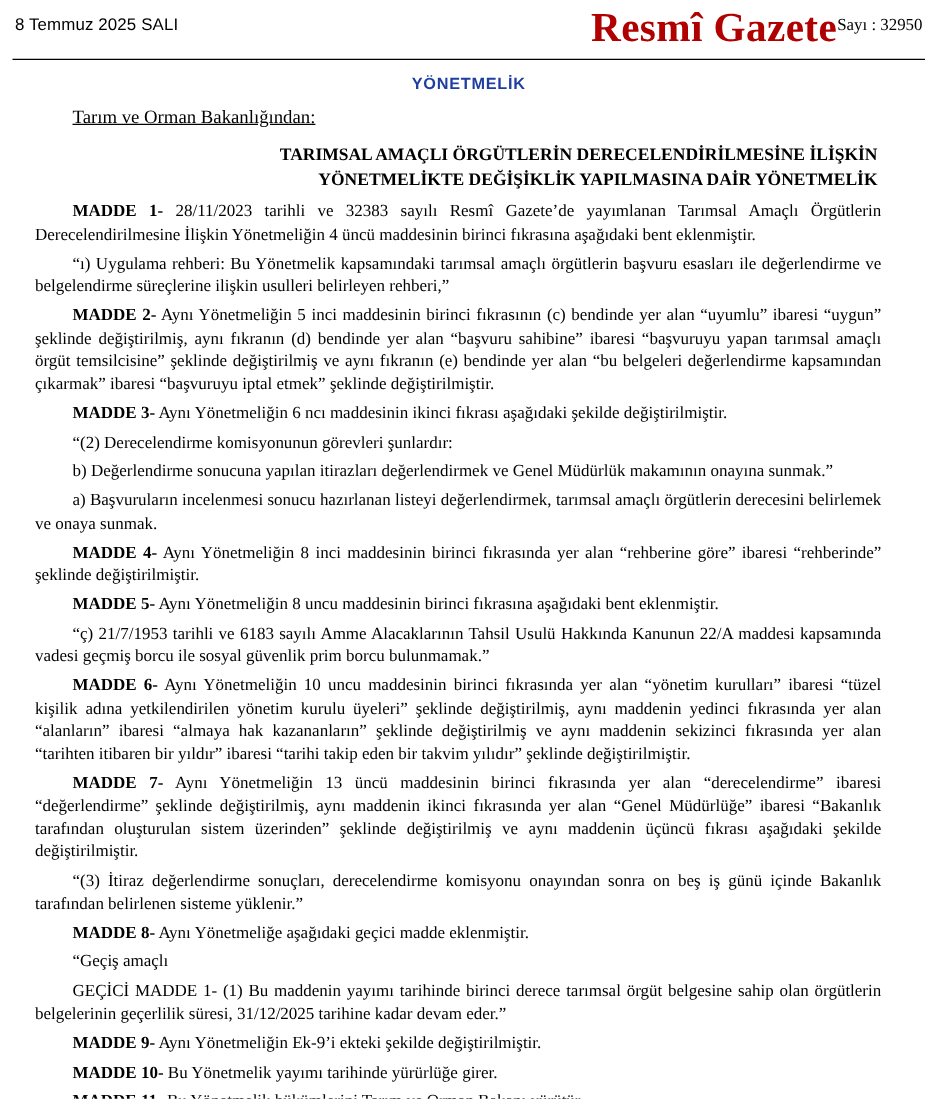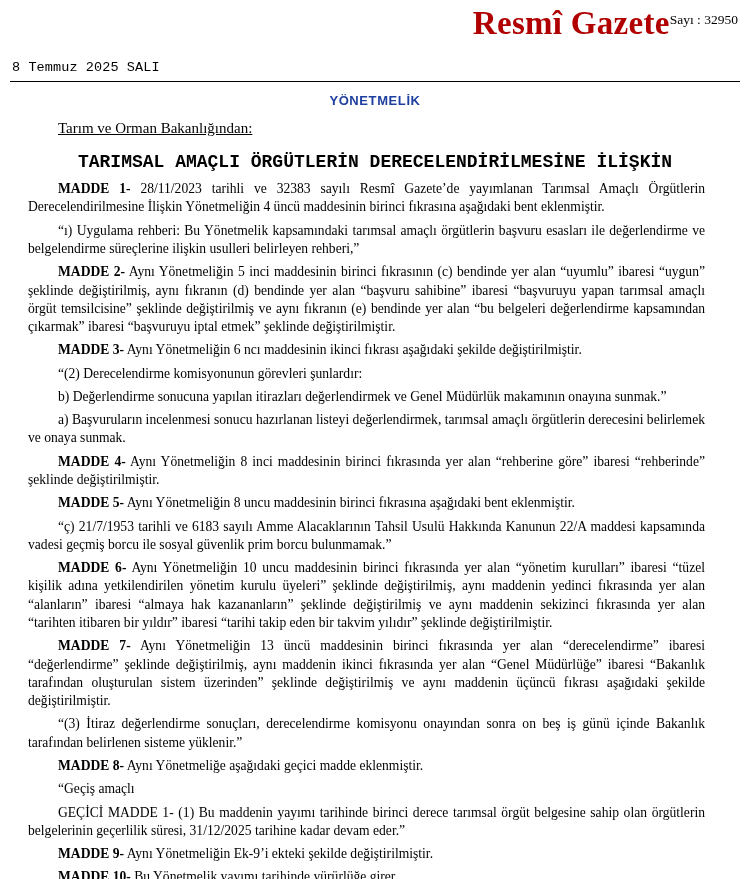--- a/index.html
+++ b/index.html
@@ -22,27 +22,26 @@
   }
   
   .masthead {
     display: flex;
     align-items: flex-start;
     justify-content: space-between;
     padding: 8px 12px 0 12px;
     box-sizing: border-box;
   }
   .masthead-date {
-    font-family: Liberation Mono, monospace;
+    font-family: Liberation Sans, sans-serif;
     font-size: 13.5px;
     letter-spacing: 0.1px;
     white-space: nowrap;
     padding-top: 4px;
     flex: 0 0 auto;
-    margin-top: 48px;
   }
   .masthead-title {
     flex: 1 1 auto;
     text-align: right;
     font-family: "Liberation Serif", serif;
     font-size: 33px;
     font-weight: bold;
     color: #b00000;
     letter-spacing: 0.3px;
     line-height: 1.05;
@@ -77,26 +76,26 @@
     box-sizing: border-box;
   }
   .issuer {
     margin-top: 12px;
     margin-left: 30px;
     font-size: 15px;
     text-decoration: underline;
     font-family: "Liberation Serif", serif;
   }
   .doc-title {
-    text-align: center;
+    text-align: right;
     font-weight: bold;
-    font-size: 18px;
+    font-size: 14px;
     line-height: 1.45;
     margin: 12px 20px 0 20px;
-    font-family: Liberation Mono, monospace;
+    font-family: Liberation Serif, serif;
   }
   .para {
     font-size: 13.6px;
     line-height: 1.345;
     text-align: justify;
     text-justify: inter-word;
     margin: 5px 17px 0 0;
     font-family: "Liberation Serif", serif;
     hyphens: none;
   }
@@ -121,20 +120,21 @@
   <div class="rule"></div>
 
   <div class="section-heading">YÖNETMELİK</div>
 
   <div class="content">
 
     <div class="issuer">Tarım ve Orman Bakanlığından:</div>
 
     <div class="doc-title">
       <div>TARIMSAL AMAÇLI ÖRGÜTLERİN DERECELENDİRİLMESİNE İLİŞKİN</div>
+      <div>YÖNETMELİKTE DEĞİŞİKLİK YAPILMASINA DAİR YÖNETMELİK</div>
     </div>
 
     <div id="paragraphs">
         <div class="para indent"><span class="lead">MADDE 1-</span><span> 28/11/2023 tarihli ve 32383 sayılı Resmî Gazete’de yayımlanan Tarımsal Amaçlı Örgütlerin Derecelendirilmesine İlişkin Yönetmeliğin 4 üncü maddesinin birinci fıkrasına aşağıdaki bent eklenmiştir.</span></div>
         <div class="para indent"><span>“ı) Uygulama rehberi: Bu Yönetmelik kapsamındaki tarımsal amaçlı örgütlerin başvuru esasları ile değerlendirme ve belgelendirme süreçlerine ilişkin usulleri belirleyen rehberi,”</span></div>
         <div class="para indent"><span class="lead">MADDE 2-</span><span> Aynı Yönetmeliğin 5 inci maddesinin birinci fıkrasının (c) bendinde yer alan “uyumlu” ibaresi “uygun” şeklinde değiştirilmiş, aynı fıkranın (d) bendinde yer alan “başvuru sahibine” ibaresi “başvuruyu yapan tarımsal amaçlı örgüt temsilcisine” şeklinde değiştirilmiş ve aynı fıkranın (e) bendinde yer alan “bu belgeleri değerlendirme kapsamından çıkarmak” ibaresi “başvuruyu iptal etmek” şeklinde değiştirilmiştir.</span></div>
         <div class="para indent"><span class="lead">MADDE 3-</span><span> Aynı Yönetmeliğin 6 ncı maddesinin ikinci fıkrası aşağıdaki şekilde değiştirilmiştir.</span></div>
         <div class="para indent"><span>“(2) Derecelendirme komisyonunun görevleri şunlardır:</span></div>
         <div class="para indent"><span>b) Değerlendirme sonucuna yapılan itirazları değerlendirmek ve Genel Müdürlük makamının onayına sunmak.”</span></div>
         <div class="para indent"><span>a) Başvuruların incelenmesi sonucu hazırlanan listeyi değerlendirmek, tarımsal amaçlı örgütlerin derecesini belirlemek ve onaya sunmak.</span></div>

